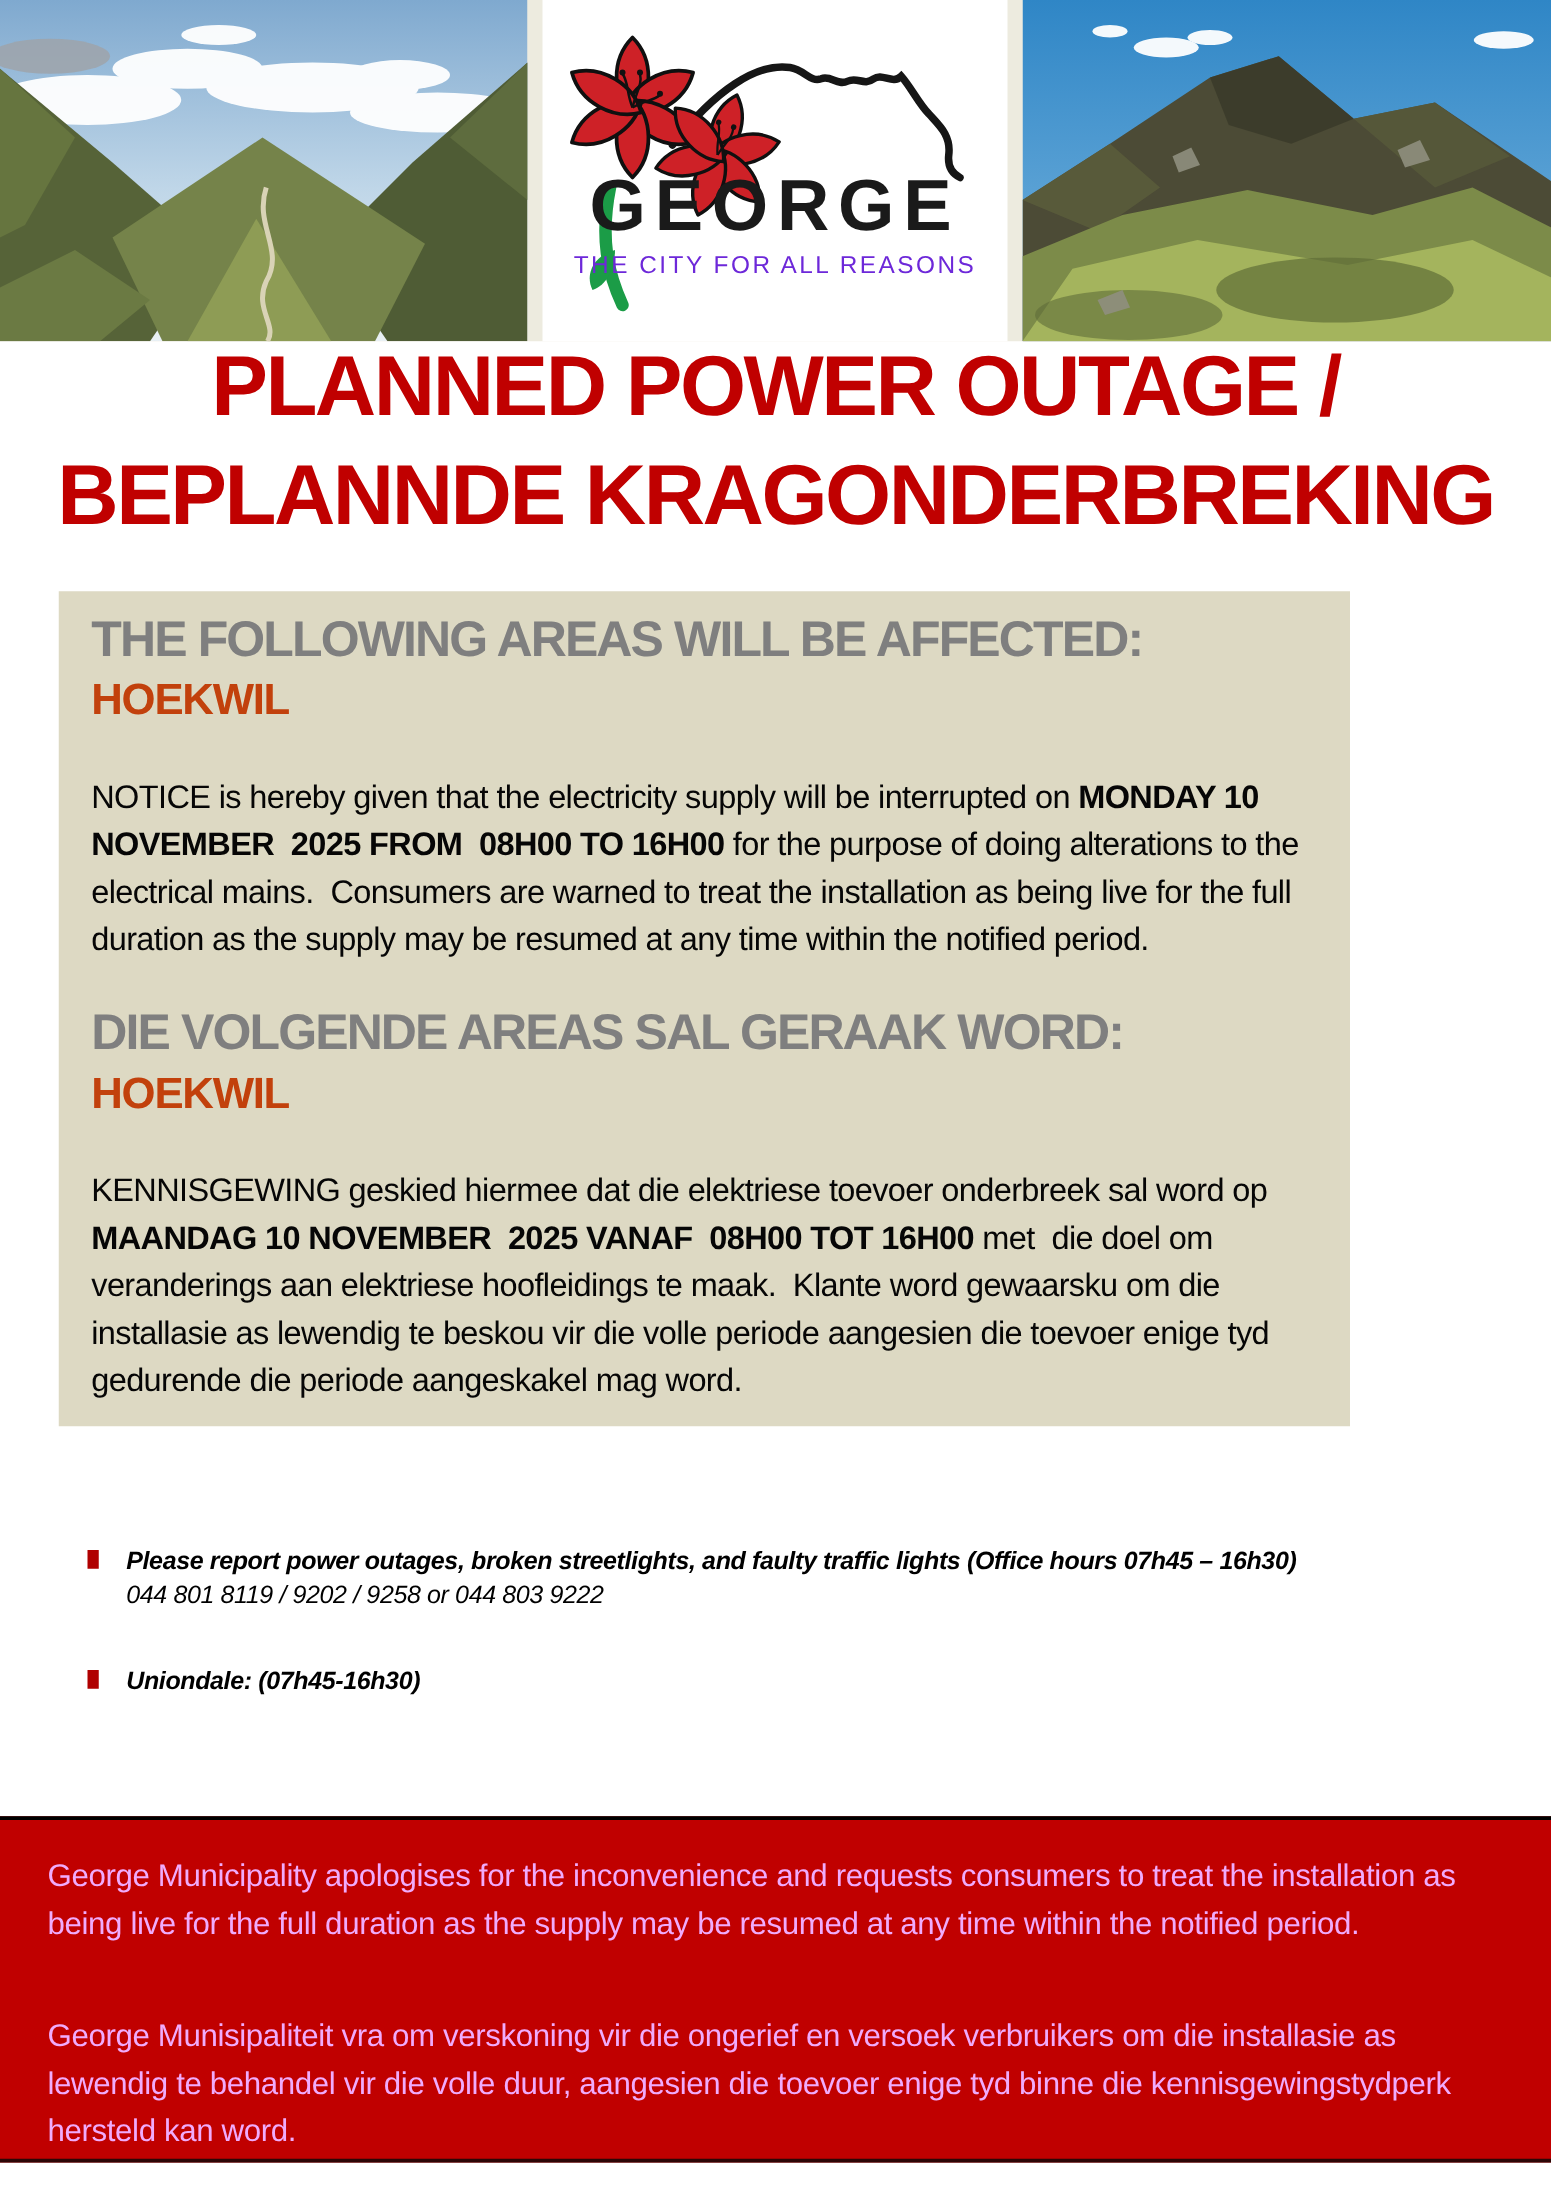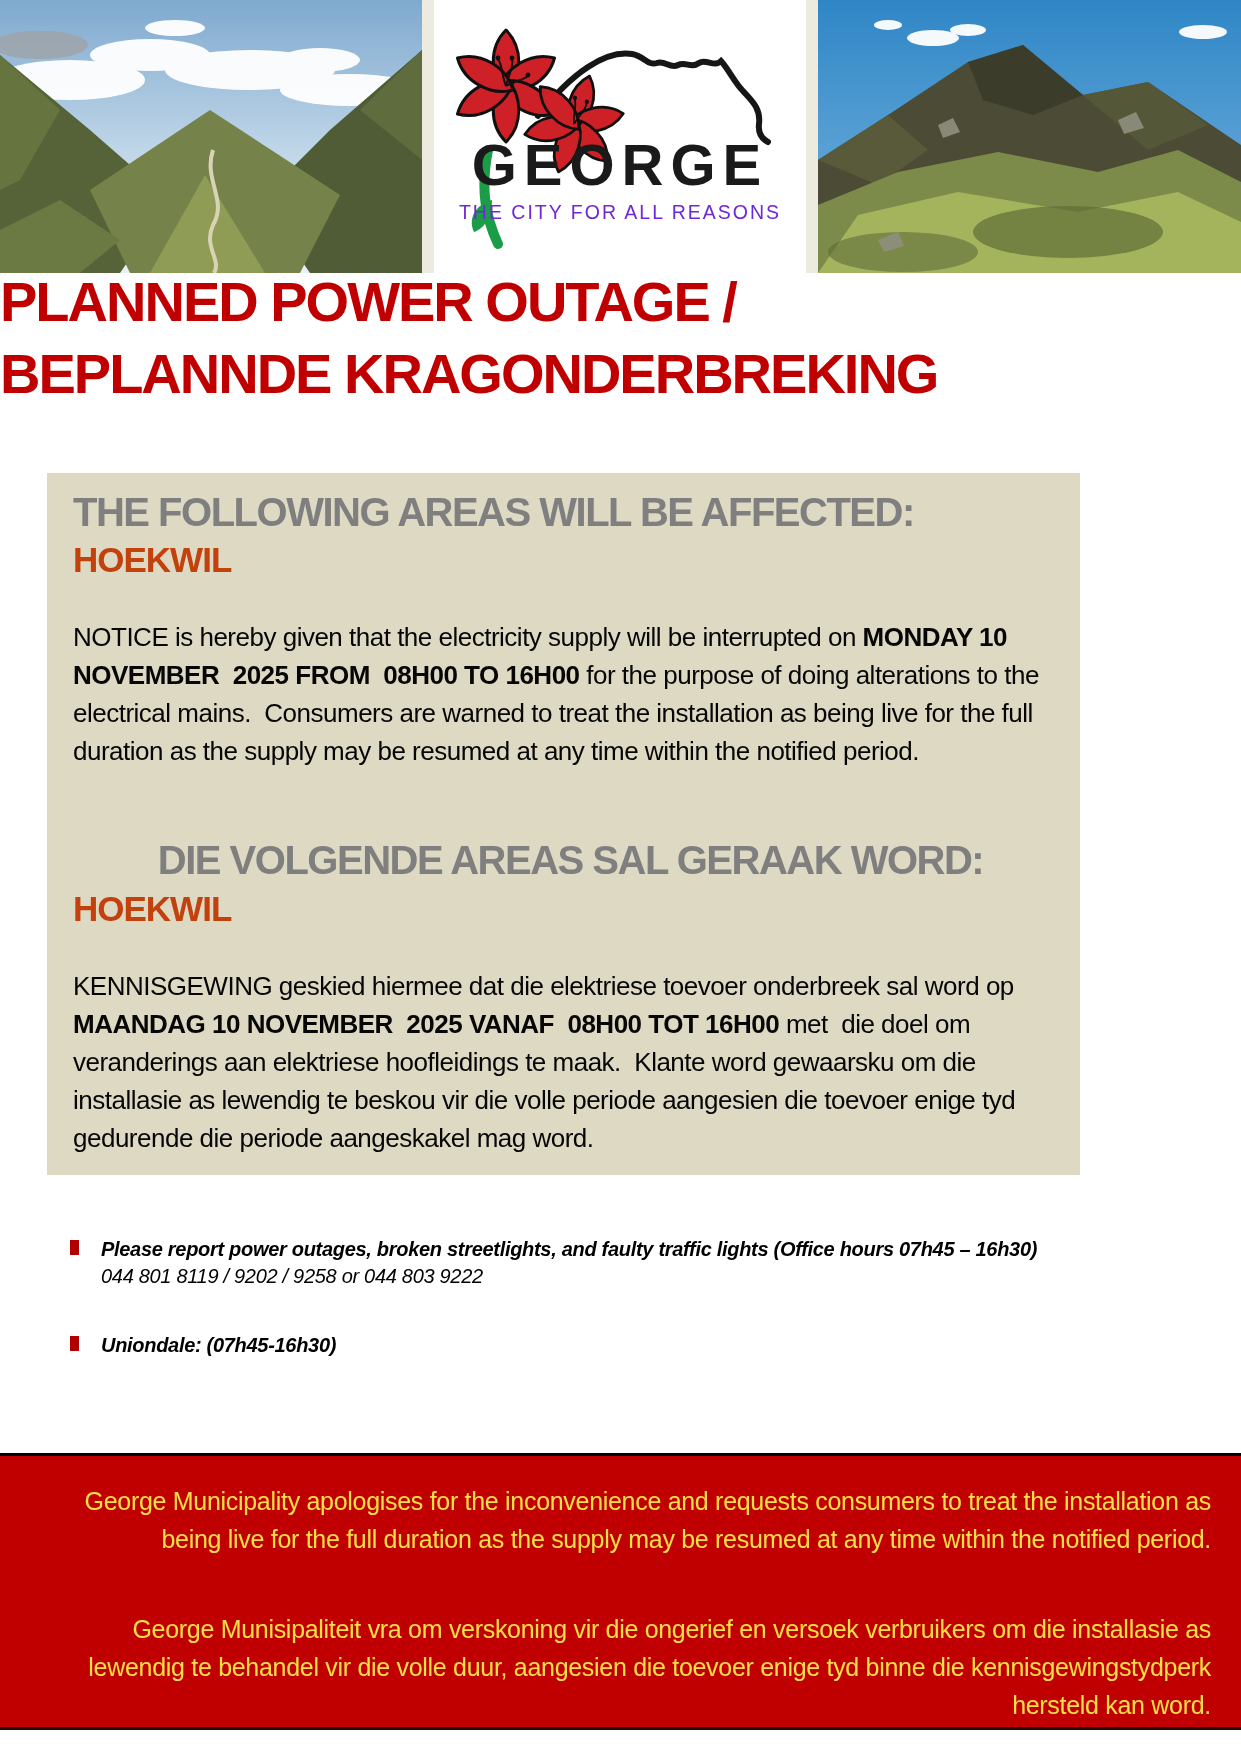--- a/index.html
+++ b/index.html
@@ -13,45 +13,45 @@
   .photo-left{left:0;width:422px;}
   .photo-right{left:818px;width:423px;}
   .logo-panel{position:absolute;left:434px;top:0;width:372px;height:273px;background:#fff;}
   .logo-art{position:absolute;left:0;top:0;width:372px;height:250px;}
   .logo-word{position:absolute;left:0;top:136px;width:372px;text-align:center;
              font-weight:bold;font-size:58px;letter-spacing:7px;color:#1a1a1a;line-height:1;}
   .logo-tag{position:absolute;left:0;top:203px;width:372px;text-align:center;
             font-size:19.5px;letter-spacing:2px;color:#6d28d9;line-height:1;}
 
   
-  .title{position:absolute;left:0;top:266px;width:1241px;
-         color:#C00000;font-weight:bold;font-size:56px;line-height:1.28;letter-spacing:-2px;}
+  .title{position:absolute;left:0;top:266px;width:1241px;text-align:center;
+         color:#C00000;font-weight:bold;font-size:68px;line-height:1.28;letter-spacing:-2px;}
 
   
   .notice-box{position:absolute;left:47px;top:473px;width:1033px;box-sizing:border-box;
               background:#DDD9C3;padding:16px 12px 18px 26px;}
   .sec-head{color:#7F7F7F;font-weight:bold;font-size:40px;letter-spacing:-1.5px;line-height:1.18;margin:0;}
   .area{color:#c2410c;font-weight:bold;font-size:35px;letter-spacing:-1px;line-height:1.15;margin:4px 0 0 0;}
   .body-para{font-size:26px;line-height:38px;letter-spacing:-0.5px;margin:38px 0 0 0;
              width:1000px;white-space:pre-wrap;color:#060606;}
   .body-para .b{font-weight:bold;}
-  .sec2{margin-top:67px;text-align:center;}
+  .sec2{margin-top:33px;}
 
   
   .contacts{position:absolute;left:70px;top:1236px;width:1110px;}
   .contact{display:flex;align-items:flex-start;font-style:italic;}
   .contact + .contact{margin-top:42px;}
   .bullet{flex:0 0 auto;width:9px;height:15px;background:#B00000;margin:4px 22px 0 0;}
   .contact-text{width:1080px;font-size:20px;line-height:27px;letter-spacing:-0.3px;}
   .contact-label{font-weight:bold;}
 
   
   .footer{position:absolute;left:0;top:1453px;width:1241px;height:277px;box-sizing:border-box;
           background:#C00000;border-top:3px solid #000;border-bottom:3px solid #2D0707;
-          color:#fde047;padding:26px 30px 0 38px;text-align:right;}
+          color:#f0abfc;padding:26px 30px 0 38px;}
   .footer p{margin:0;font-size:25px;line-height:38px;letter-spacing:-0.3px;}
   .footer p + p{margin-top:52px;}
 </style>
 </head>
 <body>
 
 <div class="header">
 
   <div class="photo photo-left">
     <svg viewBox="0 0 422 273" preserveAspectRatio="none">

